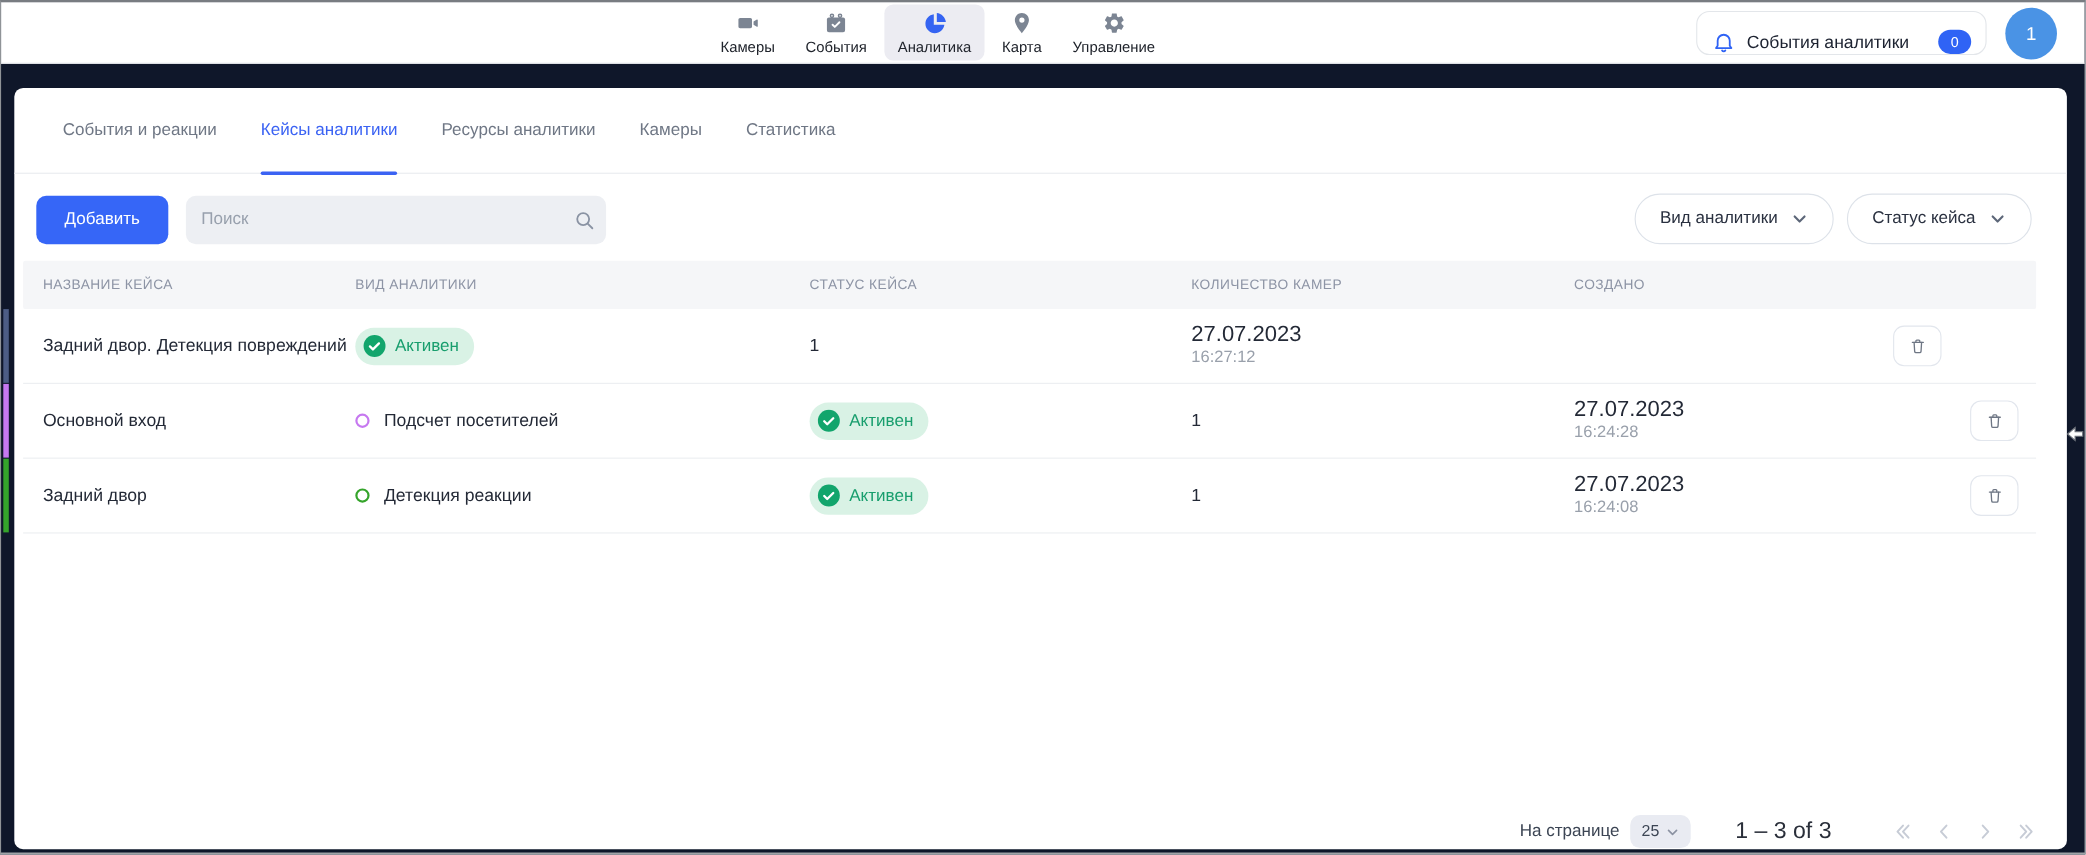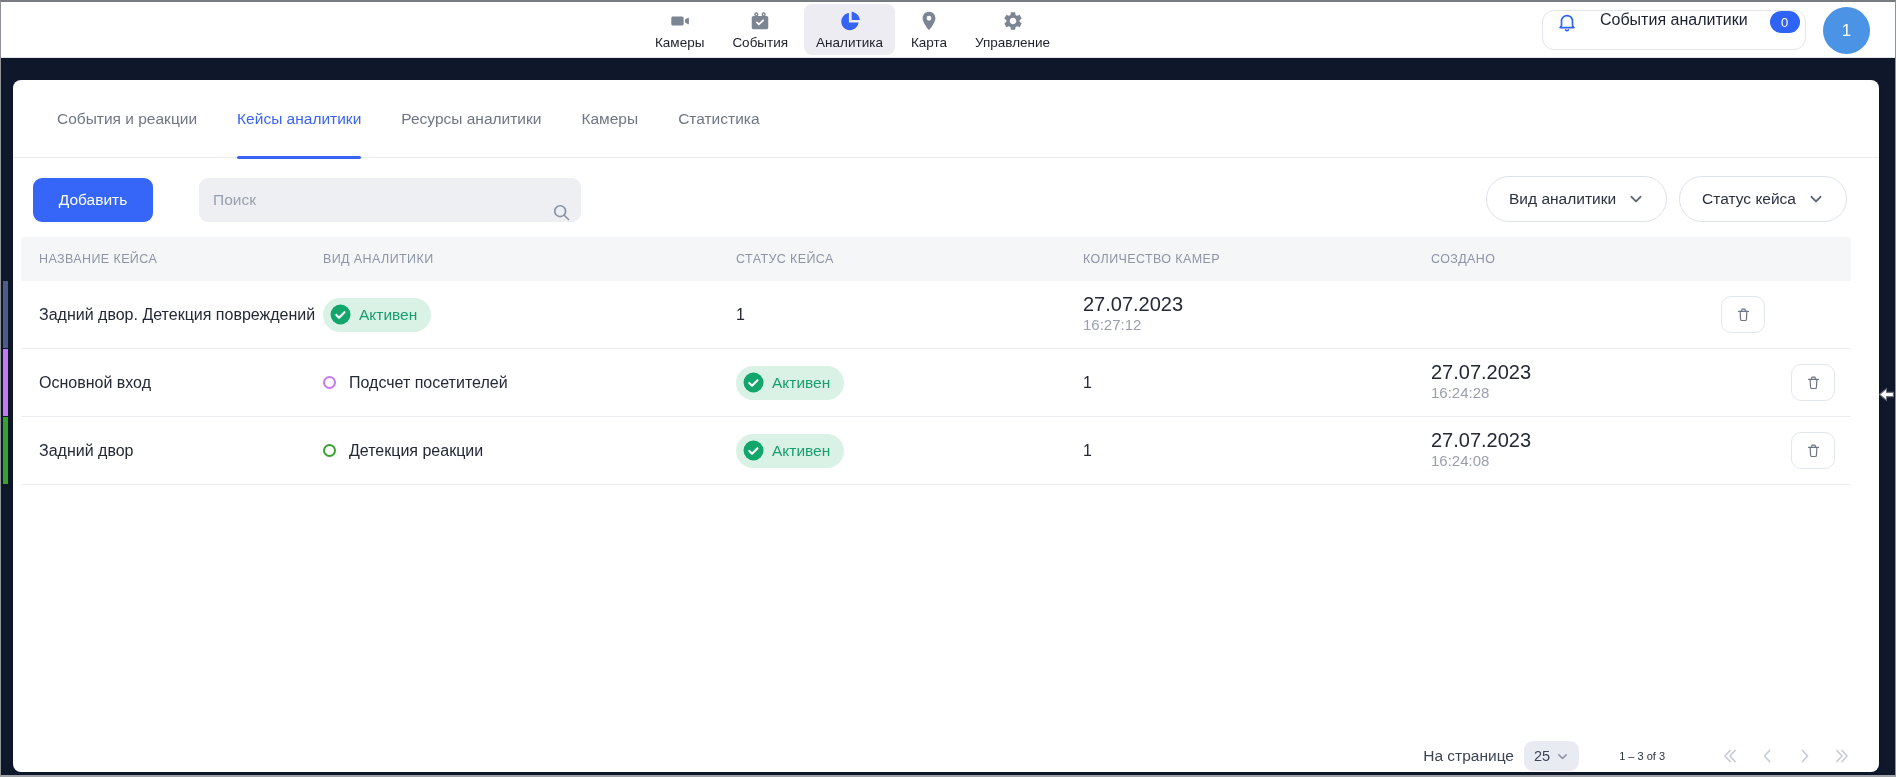--- a/index.html
+++ b/index.html
@@ -11,39 +11,39 @@
   
   .topbar { position:absolute; top:0; left:0; right:0; height:56px; background:#ffffff; border-bottom:1px solid #e2e4e8; }
   .main-nav { position:absolute; left:642px; top:0; height:100%; display:flex; align-items:stretch; gap:4px; }
   .nav-item { display:flex; flex-direction:column; align-items:center; justify-content:center; gap:3px; padding:0 12px; cursor:pointer; border-radius:8px; margin:2px 0; }
   .nav-item.active { background:#ececf2; }
   .nav-item .nicon { width:24px; height:24px; display:flex; align-items:center; justify-content:center; }
   .nav-item .nicon svg { width:22px; height:22px; fill:#7c8593; }
   .nav-item.active .nicon svg { fill:#3564f2; }
   .nav-item .nlabel { font-size:13.5px; color:#20242c; line-height:14px; white-space:nowrap; }
 
-  .notif-btn { position:absolute; left:1541px; top:8px; width:264px; height:40px; background:#fff; border:1px solid #e3e6ea; border-radius:12px; display:flex; align-items:flex-start; gap:22px; padding:0 13px; cursor:pointer; }
+  .notif-btn { position:absolute; left:1541px; top:8px; width:264px; height:40px; background:#fff; border:1px solid #e3e6ea; border-radius:12px; display:flex; align-items:flex-end; gap:10px; padding:0 13px; cursor:pointer; }
   .notif-btn svg { width:22px; height:22px; flex:none; }
   .notif-label { font-size:16px; color:#1c2230; white-space:nowrap; }
   .notif-badge { margin-left:auto; min-width:30px; height:22px; border-radius:11px; background:#2f63f5; color:#fff; font-size:13px; display:flex; align-items:center; justify-content:center; padding:0 6px; }
   .avatar { position:absolute; left:1822px; top:5px; width:47px; height:47px; border-radius:50%; background:#4a93e5; color:#fff; font-size:17px; display:flex; align-items:center; justify-content:center; cursor:pointer; }
 
   
   .panel { position:absolute; left:12px; top:78px; width:1866px; height:692px; background:#fff; border-radius:8px; box-shadow:0 1px 3px rgba(20,30,50,.05); }
 
   
   .tabs { position:absolute; top:0; left:0; right:0; height:78px; display:flex; align-items:center; gap:40px; padding-left:44px; border-bottom:1px solid #e9ebef; }
   .tab { position:relative; height:100%; display:flex; align-items:center; font-size:15.5px; color:#6f7785; cursor:pointer; white-space:nowrap; }
   .tab.active { color:#3b63f3; }
   .tab.active::after { content:""; position:absolute; left:0; right:0; bottom:-2px; height:3px; background:#3b63f3; border-radius:2px; }
 
   
   .toolbar { position:absolute; top:98px; left:0; right:0; height:44px; }
   .add-btn { position:absolute; left:20px; top:0; width:120px; height:44px; background:#3666f7; color:#fff; font-size:15.5px; border:none; border-radius:9px; cursor:pointer; font-family:inherit; }
-  .search { position:absolute; left:156px; top:0; width:382px; height:44px; background:#edeff3; border-radius:9px; display:flex; align-items:flex-end;margin-left:30px; }
+  .search { position:absolute; left:156px; top:0; width:382px; height:44px; background:#edeff3; border-radius:9px; display:flex; align-items:center; }
   .search input { flex:1; height:100%; border:none; outline:none; background:transparent; padding:0 14px; font-size:15.5px; color:#2a3140; font-family:inherit; }
   .search input::placeholder { color:#98a0ad; }
   .search .sicon { width:40px; display:flex; align-items:center; justify-content:center; }
   .filters { position:absolute; right:32px; top:-2px; display:flex; gap:12px; }
   .filter-pill { height:46px; border:1px solid #dde2e9; background:#fff; border-radius:23px; display:flex; align-items:center; gap:12px; padding:0 22px; font-size:15.5px; color:#2a3140; cursor:pointer; white-space:nowrap; }
   .filter-pill svg { width:16px; height:16px; color:#5c6678; }
 
   
   .table { position:absolute; left:8px; top:157px; width:1830px; }
   .tgrid { display:grid; grid-template-columns:284px 413px 347px 348px 1fr 70px; align-items:center; padding-left:18px; }
@@ -61,21 +61,21 @@
   .cell-created .ctime { font-size:15px; color:#99a0ab; line-height:20px; }
   .cell-actions { display:flex; justify-content:flex-end; padding-right:16px; }
   .trash-btn { width:44px; height:37px; border:1px solid #e2e6ed; background:#fff; border-radius:10px; display:flex; align-items:center; justify-content:center; cursor:pointer; }
   .trash-btn svg { width:17px; height:17px; }
 
   
   .pfooter { position:absolute; right:24px; top:658px; height:36px; display:flex; align-items:center; }
   .pp-label { font-size:15.5px; color:#3c4554; }
   .pp-pill { margin-left:10px; height:30px; border:none; background:#e9ebf2; border-radius:9px; display:flex; align-items:center; gap:6px; padding:0 10px; font-size:14.5px; color:#3c4554; cursor:pointer; font-family:inherit; }
   .pp-pill svg { width:13px; height:13px; color:#8b92a2; }
-  .range { margin-left:40px; font-size:11px; color:#2a2f3a; }
+  .range { margin-left:40px; font-size:21px; color:#2a2f3a; }
   .pager { margin-left:52px; display:flex; align-items:center; gap:14px; }
   .pg-btn { width:24px; height:24px; border:none; background:transparent; display:flex; align-items:center; justify-content:center; cursor:pointer; padding:0; }
   .pg-btn svg { width:20px; height:20px; color:#c7ccd6; }
 
   .cursor-artifact { position:absolute; left:1877px; top:384px; width:17px; height:17px; }
 </style>
 </head>
 <body>
 
 <div class="window">

